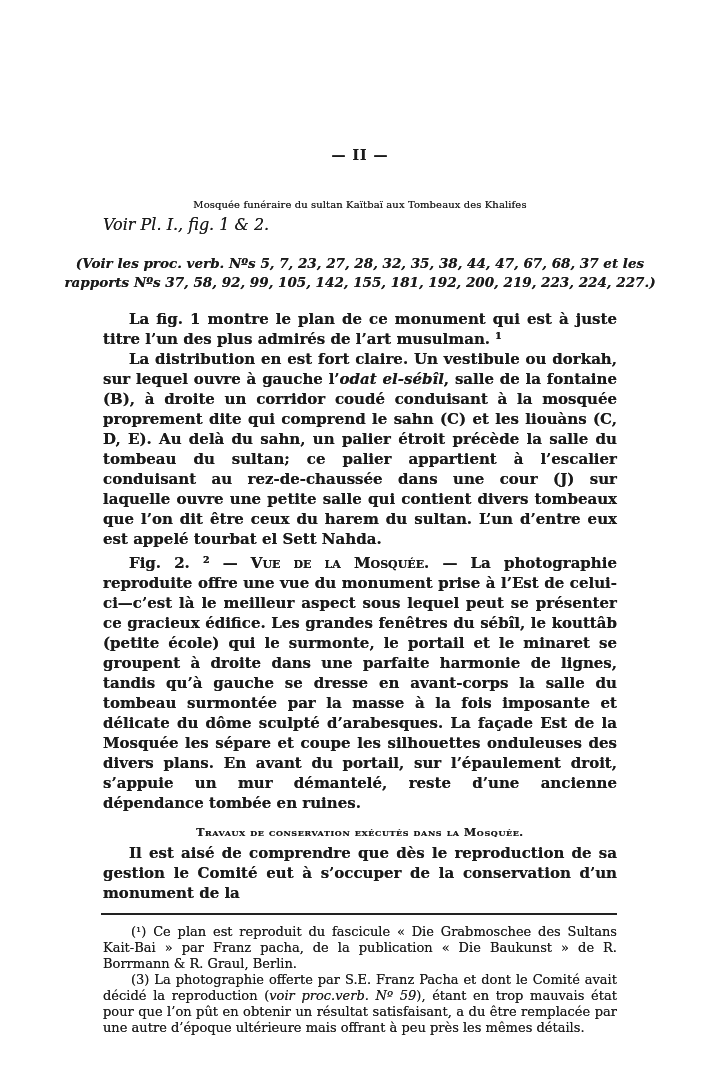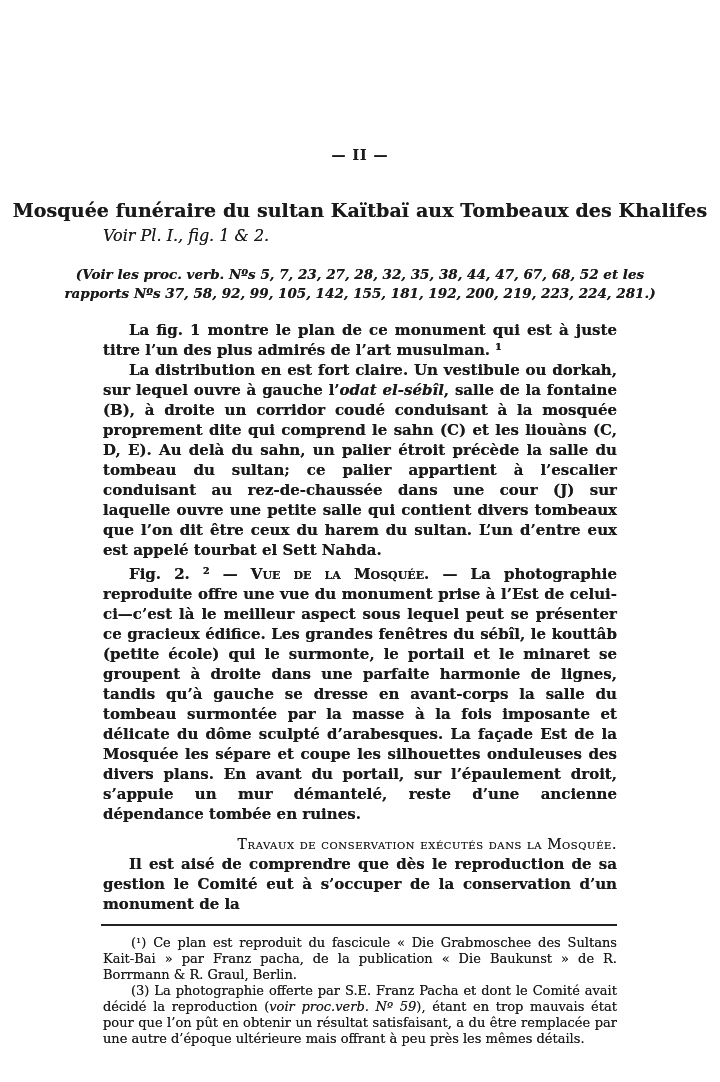--- a/index.html
+++ b/index.html
@@ -25,22 +25,22 @@
     font-size:14px;
     font-weight:bold;
     letter-spacing:1px;
   }
   .title-row{
     margin-top:36px;
     display:flex;justify-content:center;
   }
   .title-row .t{
     white-space:nowrap;
-    font-weight:bold;
-    font-size:19px;
+    font-weight:normal;
+    font-size:10px;
     letter-spacing:.1px;
   }
   .subtitle{
     margin-top:5px;
     text-align:left;
     font-style:italic;
     font-size:16px;
   }
   .ref-note{
     margin-top:20px;
@@ -54,24 +54,25 @@
   .body-text{
     margin-top:17px;
     font-size:15px;
     line-height:20px;
     text-align:justify;
   }
   p.para{margin:0;text-indent:26px;font-weight:bold;}
   p.para.sp{margin-top:4px;}
   .section-heading{
     margin-top:10px;
-    text-align:right;
+    text-align:center;
     font-variant:small-caps;
-    font-size:14px;
+    font-size:11px;
     letter-spacing:.6px;
+    font-weight:bold;
   }
   .post-heading{margin-top:6px;}
   .footnote-rule{
     margin-top:10px;
     margin-left:-2px;
     border:none;
     border-top:2px solid #222;
     width:516px;
   }
   .footnotes{
@@ -92,24 +93,24 @@
   <div class="page-number">— II —</div>
 
   <div class="title-row">
     <span class="t">Mosquée funéraire du sultan Kaïtbaï aux Tombeaux des Khalifes</span>
   </div>
 
   <div class="subtitle">Voir Pl. I., fig. 1 &amp; 2.</div>
 
   <div class="ref-note">
     <div class="ref-line">
-      <span class="t">(Voir les proc. verb. Nºs 5, 7, 23, 27, 28, 32, 35, 38, 44, 47, 67, 68, 52 et les</span>
+      <span class="t">(Voir les proc. verb. Nºs 5, 7, 23, 27, 28, 32, 35, 38, 44, 47, 67, 68, 37 et les</span>
     </div>
     <div class="ref-line">
-      <span class="t">rapports Nºs 37, 58, 92, 99, 105, 142, 155, 181, 192, 200, 219, 223, 224, 281.)</span>
+      <span class="t">rapports Nºs 37, 58, 92, 99, 105, 142, 155, 181, 192, 200, 219, 223, 224, 227.)</span>
     </div>
   </div>
 
   <div class="body-text">
     <p class="para"><span>La fig. 1 montre le plan de ce monument qui est à juste titre l’un des plus admirés de l’art musulman. ¹</span></p>
     <p class="para"><span>La distribution en est fort claire. Un vestibule ou dorkah, sur lequel ouvre à gauche l’</span><span class="seg-i">odat el-sébîl</span><span>, salle de la fontaine (B), à droite un corridor coudé conduisant à la mosquée proprement dite qui comprend le sahn (C) et les liouàns (C, D, E). Au delà du sahn, un palier étroit précède la salle du tombeau du sultan; ce palier appartient à l’escalier conduisant au rez-de-chaussée dans une cour (J) sur laquelle ouvre une petite salle qui contient divers tombeaux que l’on dit être ceux du harem du sultan. L’un d’entre eux est appelé tourbat el Sett Nahda.</span></p>
     <p class="para sp"><span>Fig. 2. ² — </span><span class="seg-sc">Vue de la Mosquée</span><span>. — La photographie reproduite offre une vue du monument prise à l’Est de celui-ci—c’est là le meilleur aspect sous lequel peut se présenter ce gracieux édifice. Les grandes fenêtres du sébîl, le kouttâb (petite école) qui le surmonte, le portail et le minaret se groupent à droite dans une parfaite harmonie de lignes, tandis qu’à gauche se dresse en avant-corps la salle du tombeau surmontée par la masse à la fois imposante et délicate du dôme sculpté d’arabesques. La façade Est de la Mosquée les sépare et coupe les silhouettes onduleuses des divers plans. En avant du portail, sur l’épaulement droit, s’appuie un mur démantelé, reste d’une ancienne dépendance tombée en ruines.</span></p>
 
     <div class="section-heading">Travaux de conservation exécutés dans la Mosquée.</div>
 

